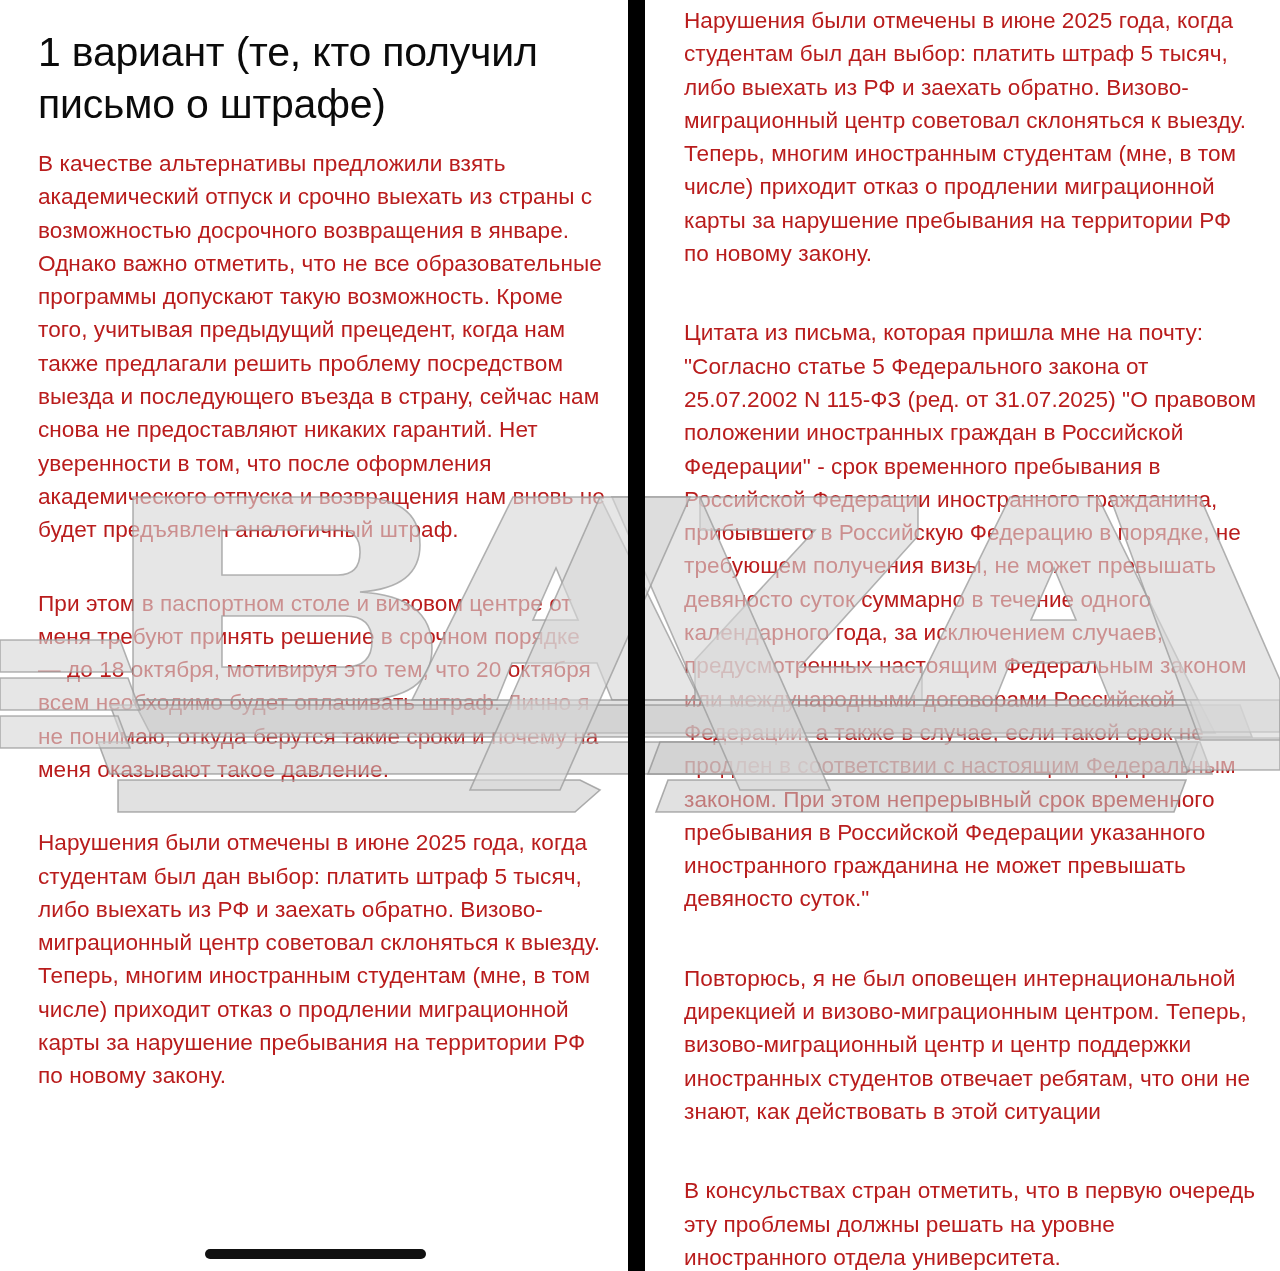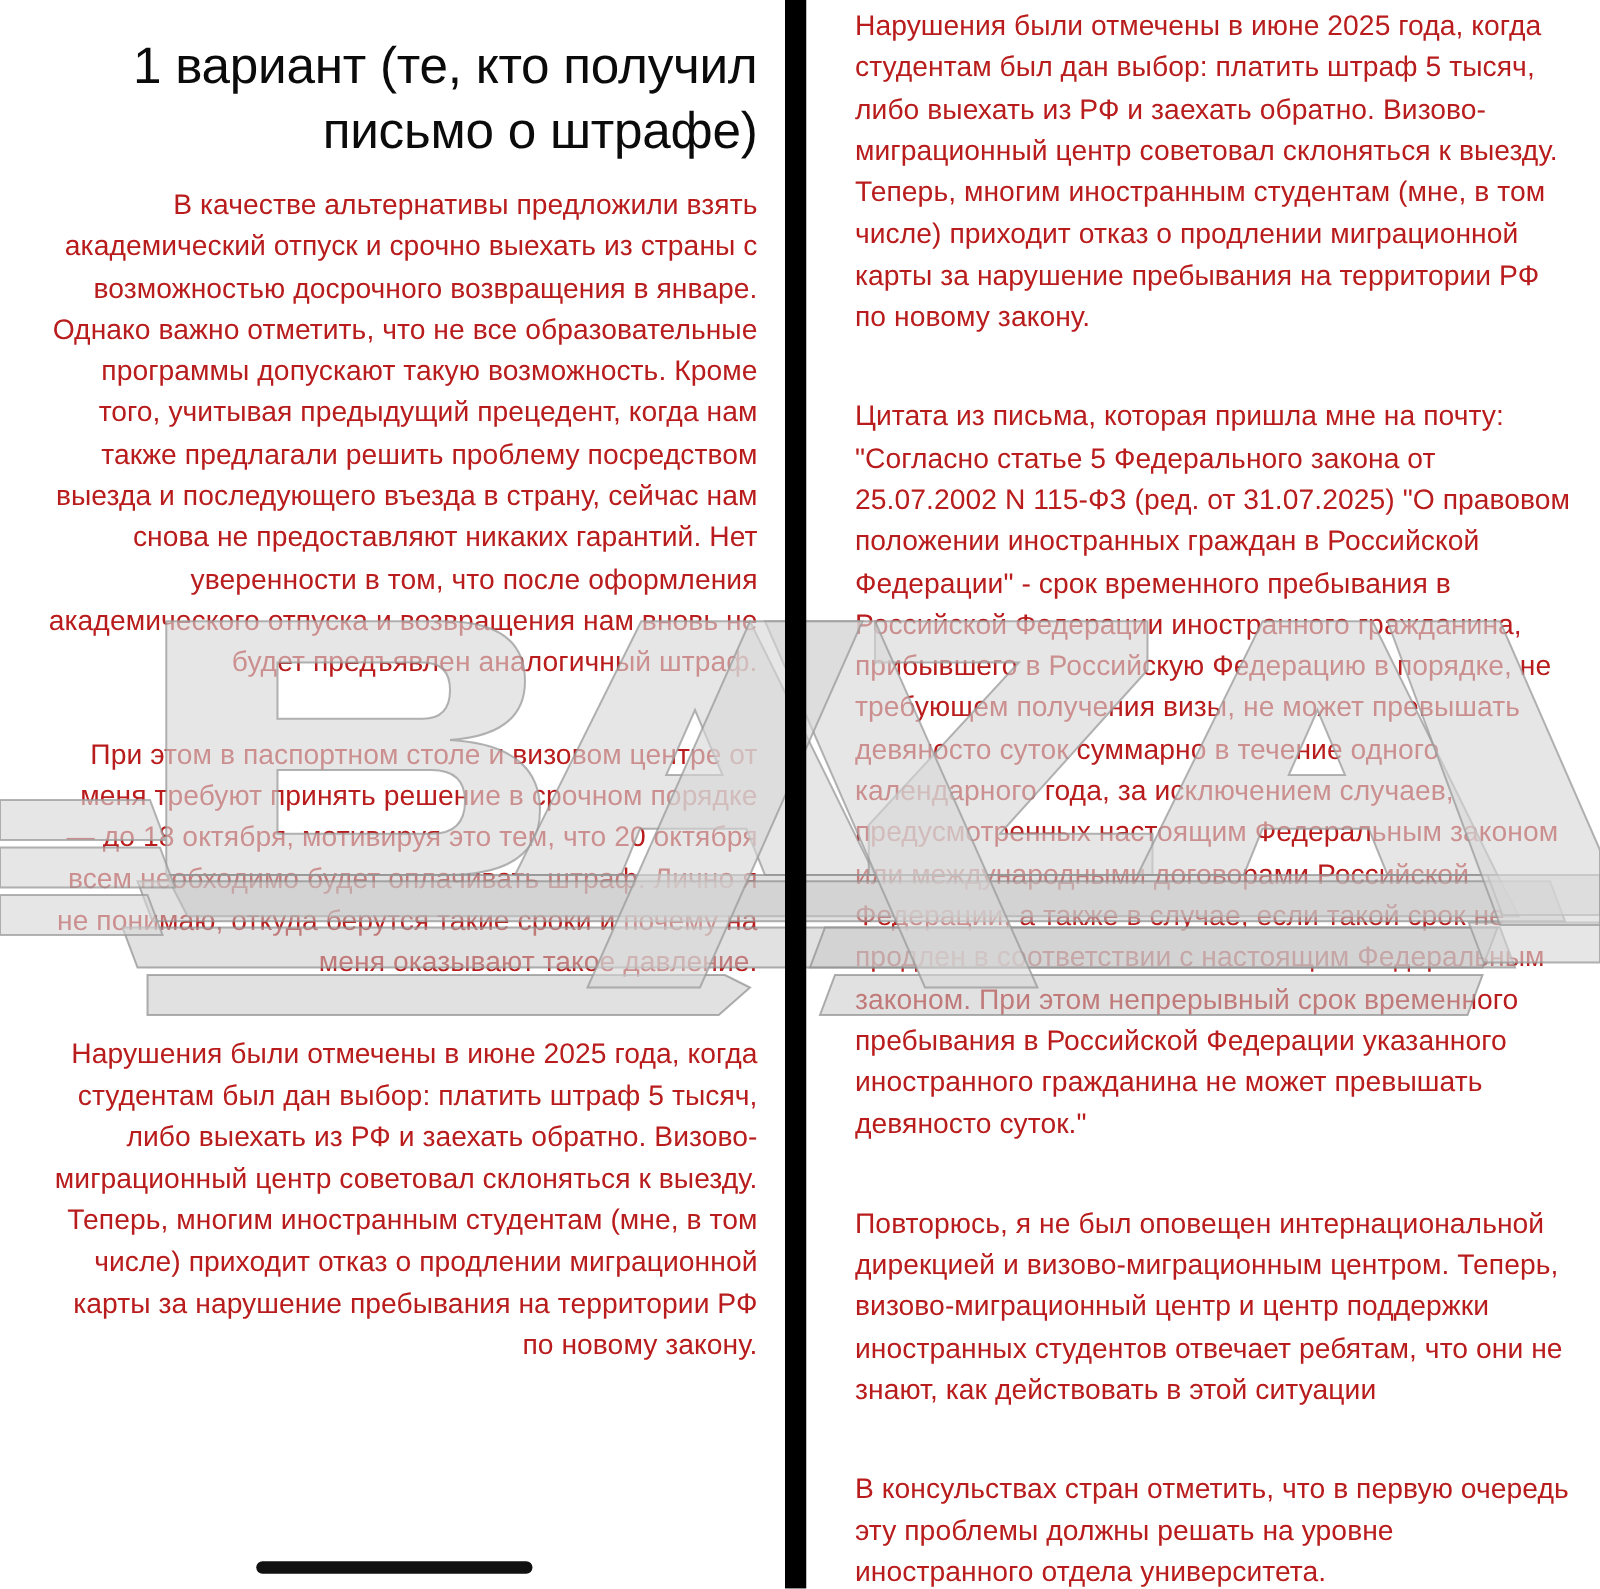--- a/index.html
+++ b/index.html
@@ -23,21 +23,20 @@
     top: 0;
     box-sizing: border-box;
     overflow: hidden;
     z-index: 3;
   }
   #left-column {
     left: 0;
     width: 628px;
     height: 1271px;
     padding: 26px 22px 0 38px;
-    text-align: right;
   }
   #right-column {
     left: 645px;
     width: 635px;
     height: 1271px;
     padding: 4px 22px 0 39px;
   }
 
   
   #column-divider {

